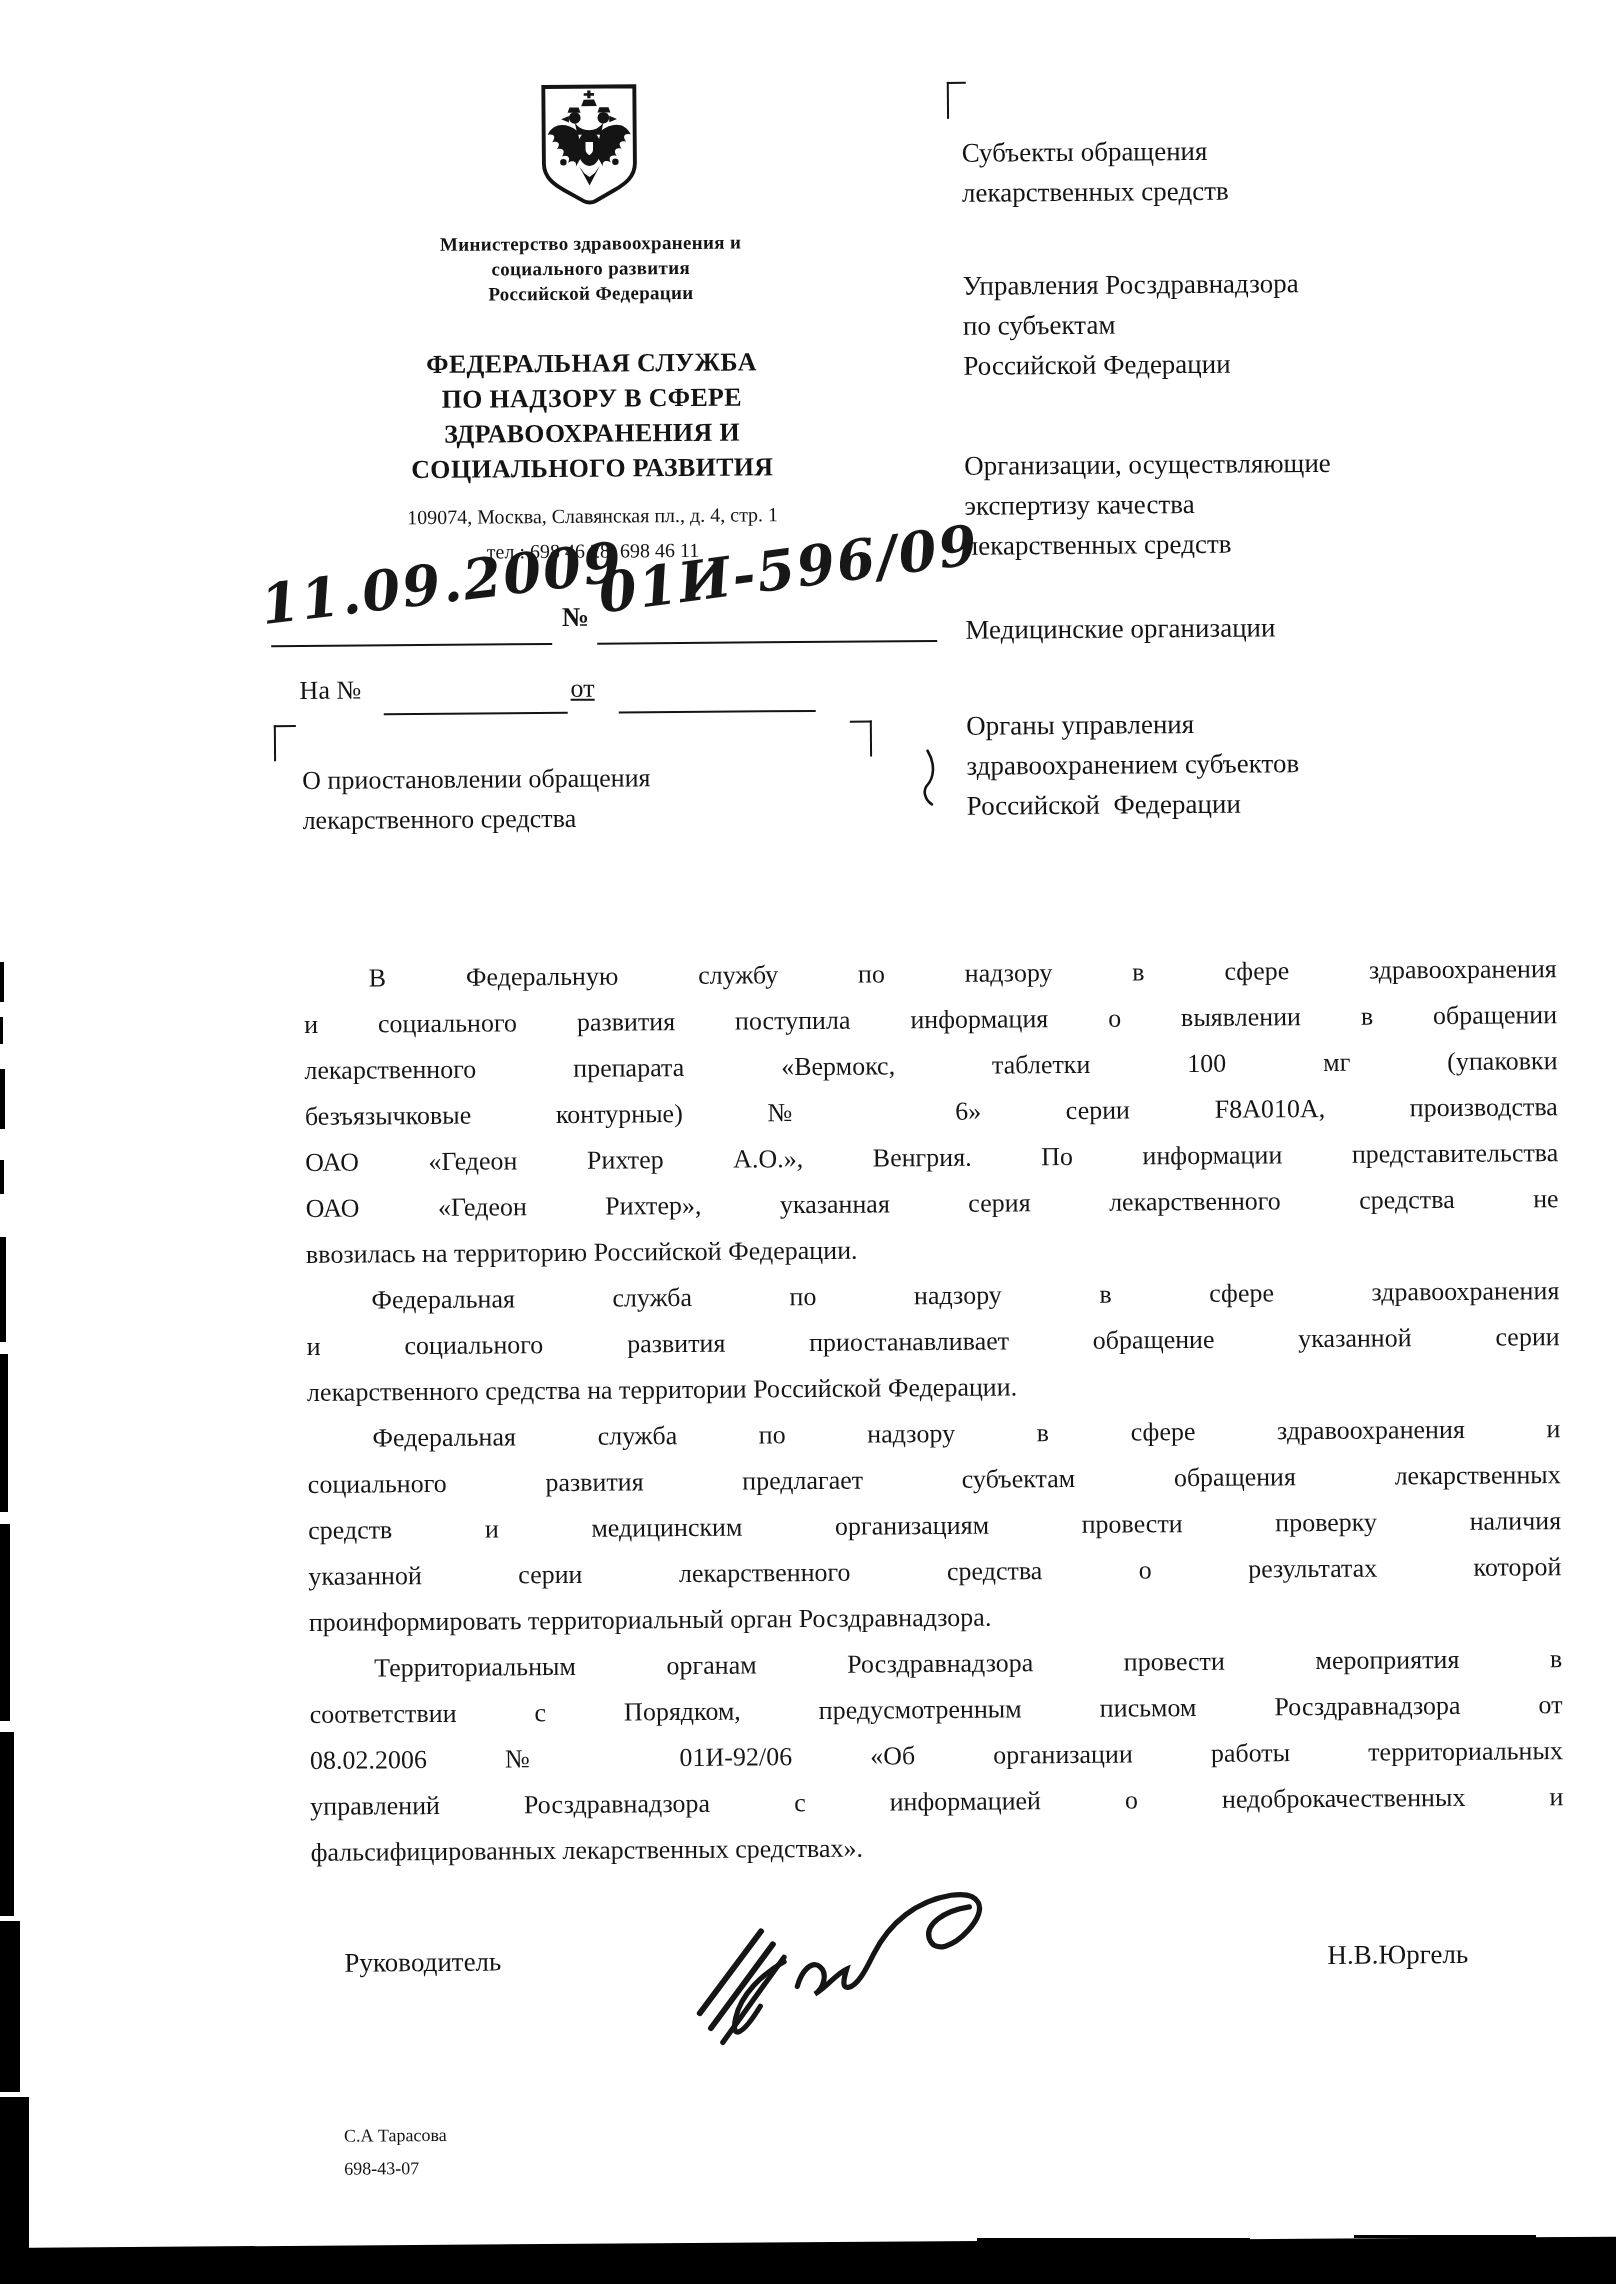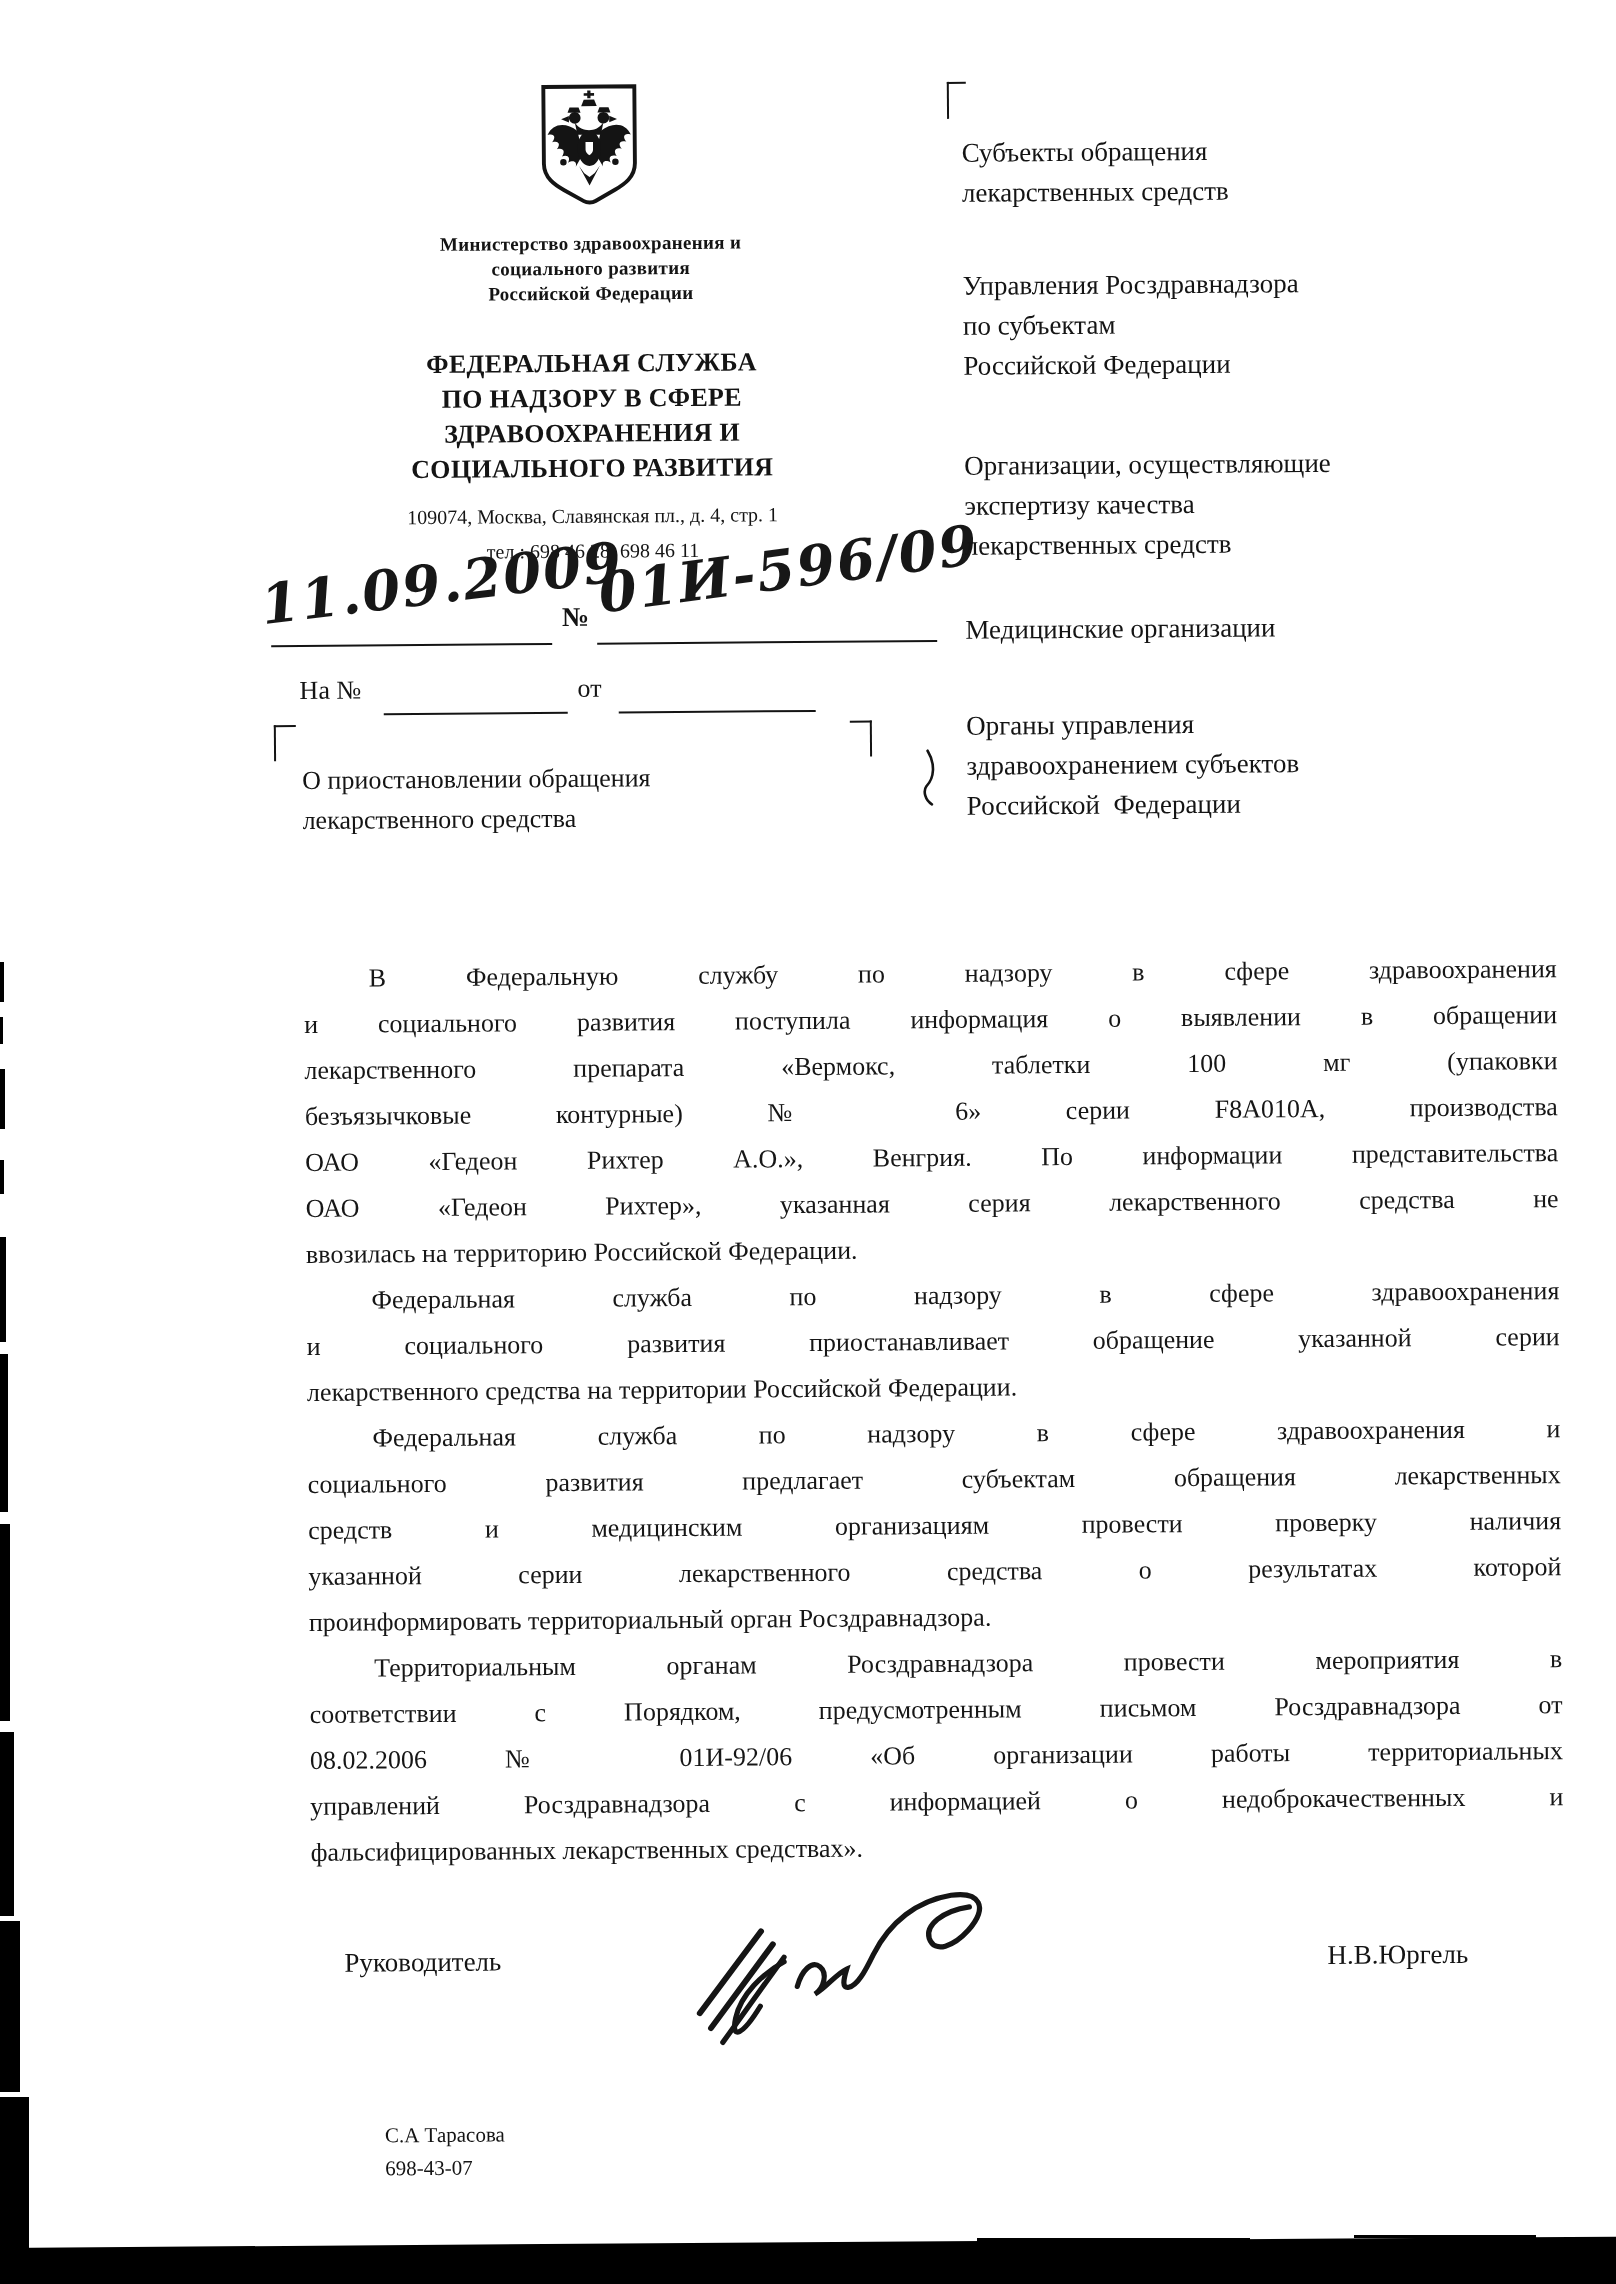--- a/index.html
+++ b/index.html
@@ -39,21 +39,21 @@
   #recipients{position:absolute;left:956px;top:0;width:638px;height:872px;}
   .recipient{position:absolute;left:14.3px;font-size:27px;line-height:40px;}
   .recipient div{white-space:pre-wrap;}
   
   #body-block{position:absolute;left:306px;top:952px;width:1253px;font-size:26px;color:#161616;}
   .bl{line-height:46px;text-align:justify;text-align-last:justify;height:46px;overflow:visible;}
   .bl-last{text-align-last:left;}
   .bl-first{text-indent:65px;}
   
   .sig-text{font-size:27px;white-space:nowrap;}
-  .footer-text{font-size:21px;line-height:33px;white-space:nowrap;margin-left:41px;}
+  .footer-text{font-size:18px;line-height:33px;white-space:nowrap;}
   
   .artifact{position:absolute;background:#000;}
   svg{display:block;}
 </style>
 </head>
 <body>
 
 <div id="page">
   <div id="scan-content">
 
@@ -101,21 +101,21 @@
       <div class="abs center addr" style="left:0;top:538px;width:677px;">тел.: 698 46 28, 698 46 11</div>
 
       <div class="abs handwriting hw-date" style="left:9.8px;top:568px;">11.09.2009</div>
       <div class="abs no-sign" style="left:307px;top:600px;">№</div>
       <div class="abs handwriting hw-num" style="left:348px;top:559px;">01И-596/09</div>
       <div class="abs uline" style="left:16.3px;top:641px;width:281px;"></div>
       <div class="abs uline" style="left:342px;top:641px;width:340px;"></div>
 
       <div class="abs plain40" style="left:44px;top:672px;">На №</div>
       <div class="abs uline" style="left:128px;top:710px;width:184px;"></div>
-      <div class="abs plain40" style="left:322px;top:672px;">от</div>
+      <div class="abs plain40" style="left:315px;top:672px;text-decoration:underline;">от</div>
       <div class="abs uline" style="left:363px;top:710px;width:197px;"></div>
 
       <div class="abs corner-tl" style="left:18px;top:721px;"></div>
       <div class="abs corner-tr" style="left:594px;top:721px;"></div>
       <div class="abs subject" style="left:46px;top:757px;">О приостановлении обращения</div>
       <div class="abs subject" style="left:46px;top:797px;">лекарственного средства</div>
     </div>
 
     <div id="recipients">
       <div class="abs corner-tl" style="left:0;top:83px;width:17px;height:35px;"></div>

